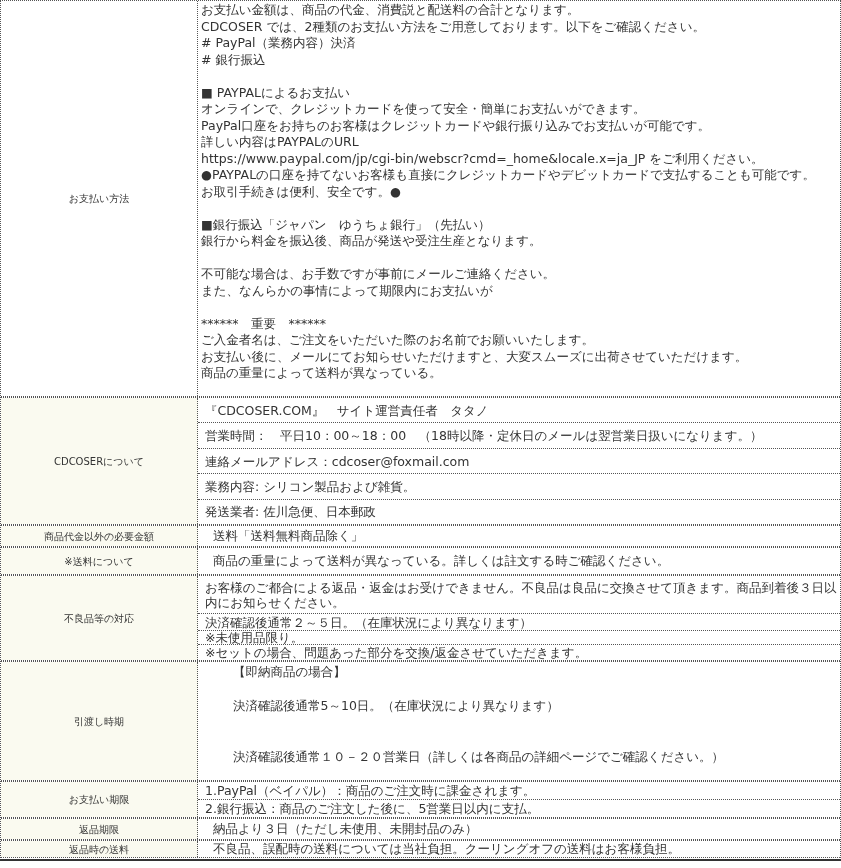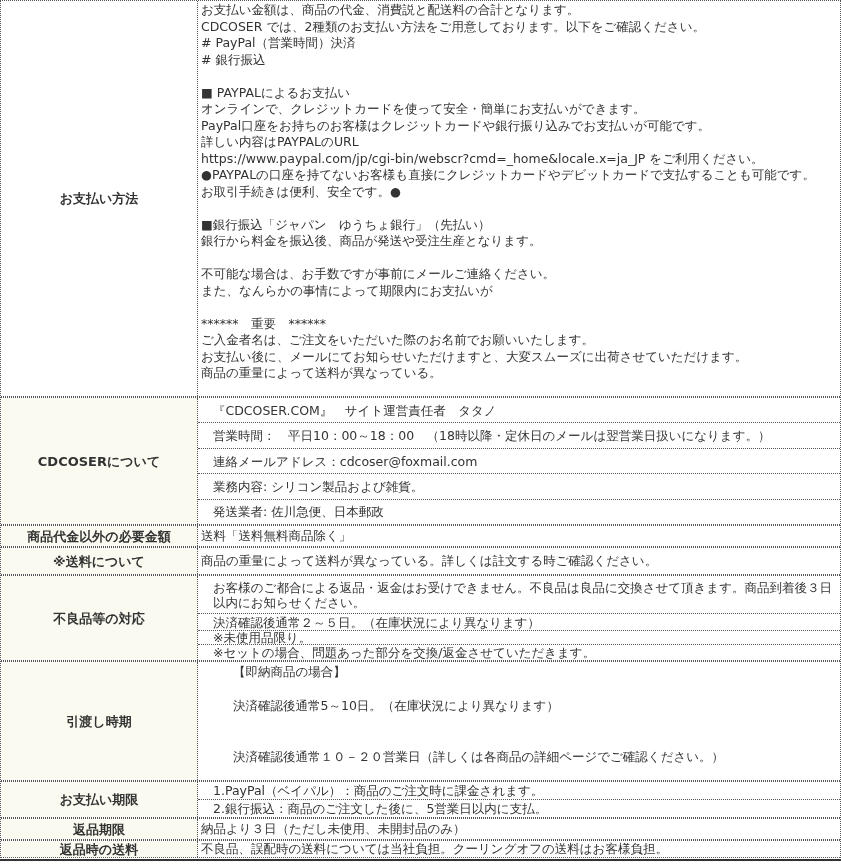--- a/index.html
+++ b/index.html
@@ -29,66 +29,66 @@
   .lcell{
     flex:0 0 197px;
     width:197px;
     box-sizing:border-box;
     border-right:1px dotted var(--border);
     background:var(--label-bg,#fafaf0);
     display:flex;
     align-items:center;
     justify-content:center;
     text-align:center;
-    font-weight:bold;
-    font-size:13px;
+    font-weight:normal;
+    font-size:10px;
     line-height:15px;
     padding:0 4px;
   }
   .lcell.white{background:#ffffff;}
   .rcell{
     flex:1 1 auto;
     box-sizing:border-box;
     font-size:12.5px;
     overflow:hidden;
   }
   .pad{padding:1px 2px 0 3px;}
   .pline{line-height:16.5px;min-height:16.5px;white-space:pre-wrap;}
   .bigline{line-height:17.1px;min-height:17.1px;white-space:pre-wrap;margin-left:32px;}
   .subcol{display:flex;flex-direction:column;}
   .sub{
     box-sizing:border-box;
     border-bottom:1px dotted var(--border);
     display:flex;
     align-items:center;
-    padding:1px 2px 1px 15px;
+    padding:1px 2px 1px 7px;
     line-height:15px;
   }
   .sub:last-child{border-bottom:none;}
   .sub.grow{flex:1 1 auto;}
-  .single{display:flex;align-items:center;padding-left:3px;}
+  .single{display:flex;align-items:center;padding-left:3px;margin-left:12px;}
   .bold{font-weight:normal;}
   .bottom-bar{
     width:841px;
     height:2px;
     background:var(--bottom-bar,#333);
     margin-top:1px;
   }
 </style>
 </head>
 <body>
 
 <div class="page">
 
   <div class="trow" style="height:396px">
     <div class="lcell white">お支払い方法</div>
     <div class="rcell pad">
       <div class="pline">お支払い金額は、商品の代金、消費説と配送料の合計となります。</div>
       <div class="pline">CDCOSER では、2種類のお支払い方法をご用意しております。以下をご確認ください。</div>
-      <div class="pline"># PayPal（営業時間）決済</div>
+      <div class="pline"># PayPal（業務内容）決済</div>
       <div class="pline"># 銀行振込</div>
       <div class="pline"></div>
       <div class="pline">■ PAYPALによるお支払い</div>
       <div class="pline">オンラインで、クレジットカードを使って安全・簡単にお支払いができます。</div>
       <div class="pline">PayPal口座をお持ちのお客様はクレジットカードや銀行振り込みでお支払いが可能です。</div>
       <div class="pline">詳しい内容はPAYPALのURL</div>
       <div class="pline">https://www.paypal.com/jp/cgi-bin/webscr?cmd=_home&amp;locale.x=ja_JP をご利用ください。</div>
       <div class="pline">●PAYPALの口座を持てないお客様も直接にクレジットカードやデビットカードで支払することも可能です。</div>
       <div class="pline">お取引手続きは便利、安全です。●</div>
       <div class="pline"></div>

